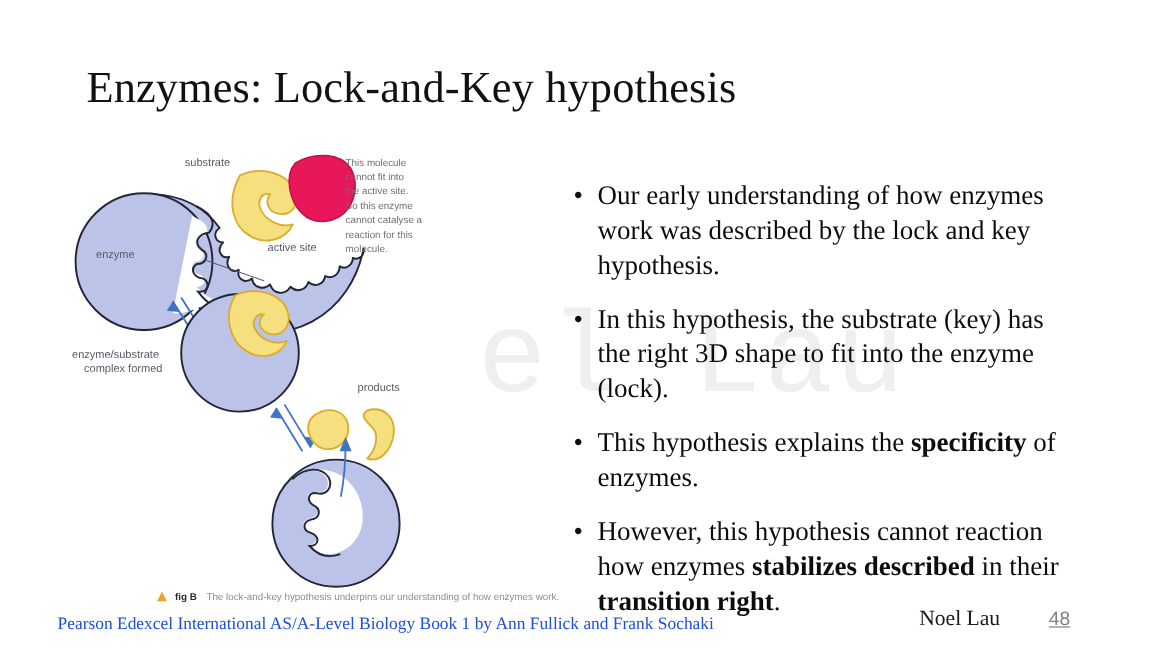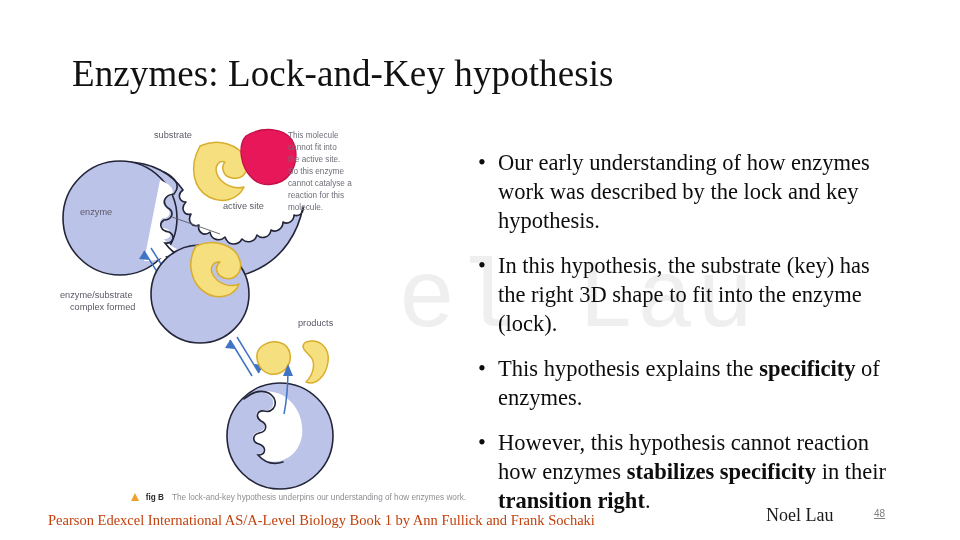--- a/index.html
+++ b/index.html
@@ -107,40 +107,40 @@
     margin-right: 8px;
   }
 
   
   #attribution {
     position: absolute;
     left: 48px;
     top: 512px;
     font-family: "Liberation Serif", serif;
     font-size: 14.5px;
-    color: #c2410c;
+    color: #1d4ed8;
     white-space: nowrap;
   }
 
   
   #author-name {
     position: absolute;
     left: 766px;
     top: 505px;
     font-family: "Liberation Serif", serif;
     font-size: 18px;
     color: #1a1a1a;
     text-align: right;
   }
   #page-number {
     position: absolute;
     left: 874px;
     top: 508px;
     font-family: "Liberation Sans", sans-serif;
-    font-size: 10px;
+    font-size: 16px;
     color: #808080;
     text-decoration: underline;
   }
 
   
   .dg-label {
     font-family: "Liberation Sans", sans-serif;
     font-size: 9.2px;
     fill: #5a5a66;
   }
@@ -310,21 +310,21 @@
     <div class="bullet-item">
       <span class="bullet-dot">•</span>
       <span class="bullet-text"><span>In this hypothesis, the substrate (key) has the right 3D shape to fit into the enzyme (lock).</span></span>
     </div>
     <div class="bullet-item">
       <span class="bullet-dot">•</span>
       <span class="bullet-text"><span>This hypothesis explains the </span><b>specificity</b><span> of enzymes.</span></span>
     </div>
     <div class="bullet-item">
       <span class="bullet-dot">•</span>
-      <span class="bullet-text"><span>However, this hypothesis cannot reaction how enzymes </span><b>stabilizes specificity</b><span> in their </span><b>transition right</b><span>.</span></span>
+      <span class="bullet-text"><span>However, this hypothesis cannot reaction how enzymes </span><b>stabilizes described</b><span> in their </span><b>transition right</b><span>.</span></span>
     </div>
   </div>
 
   <div id="fig-caption">
     <span class="tri"></span><span class="fig-label">fig B</span><span>The lock-and-key hypothesis underpins our understanding of how enzymes work.</span>
   </div>
 
   <div id="attribution">Pearson Edexcel International AS/A-Level Biology Book 1 by Ann Fullick and Frank Sochaki</div>
 
   <div id="author-name">Noel Lau</div>

